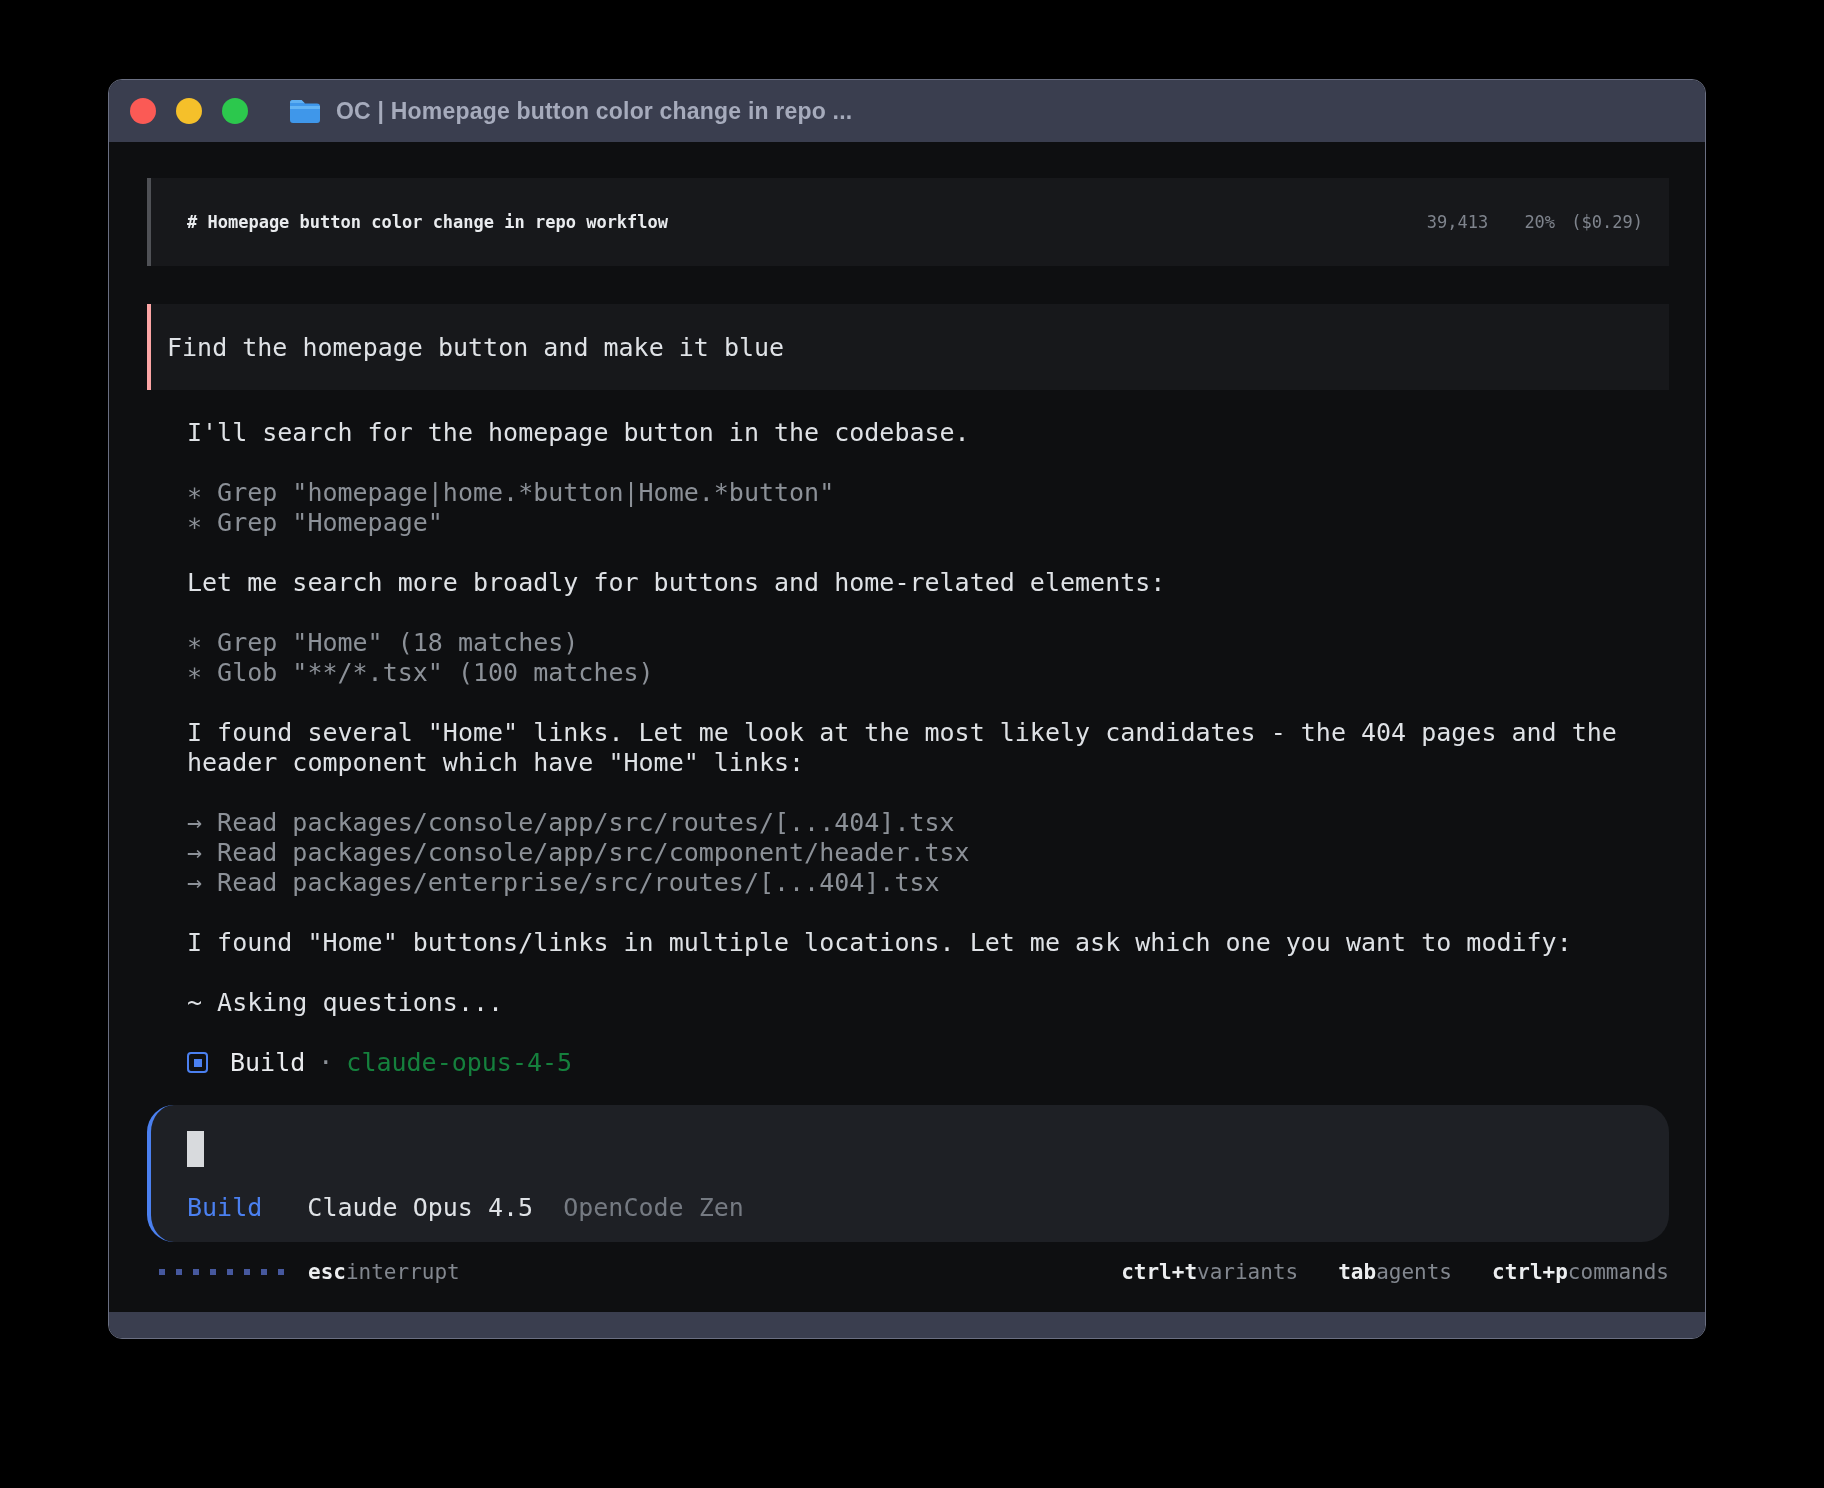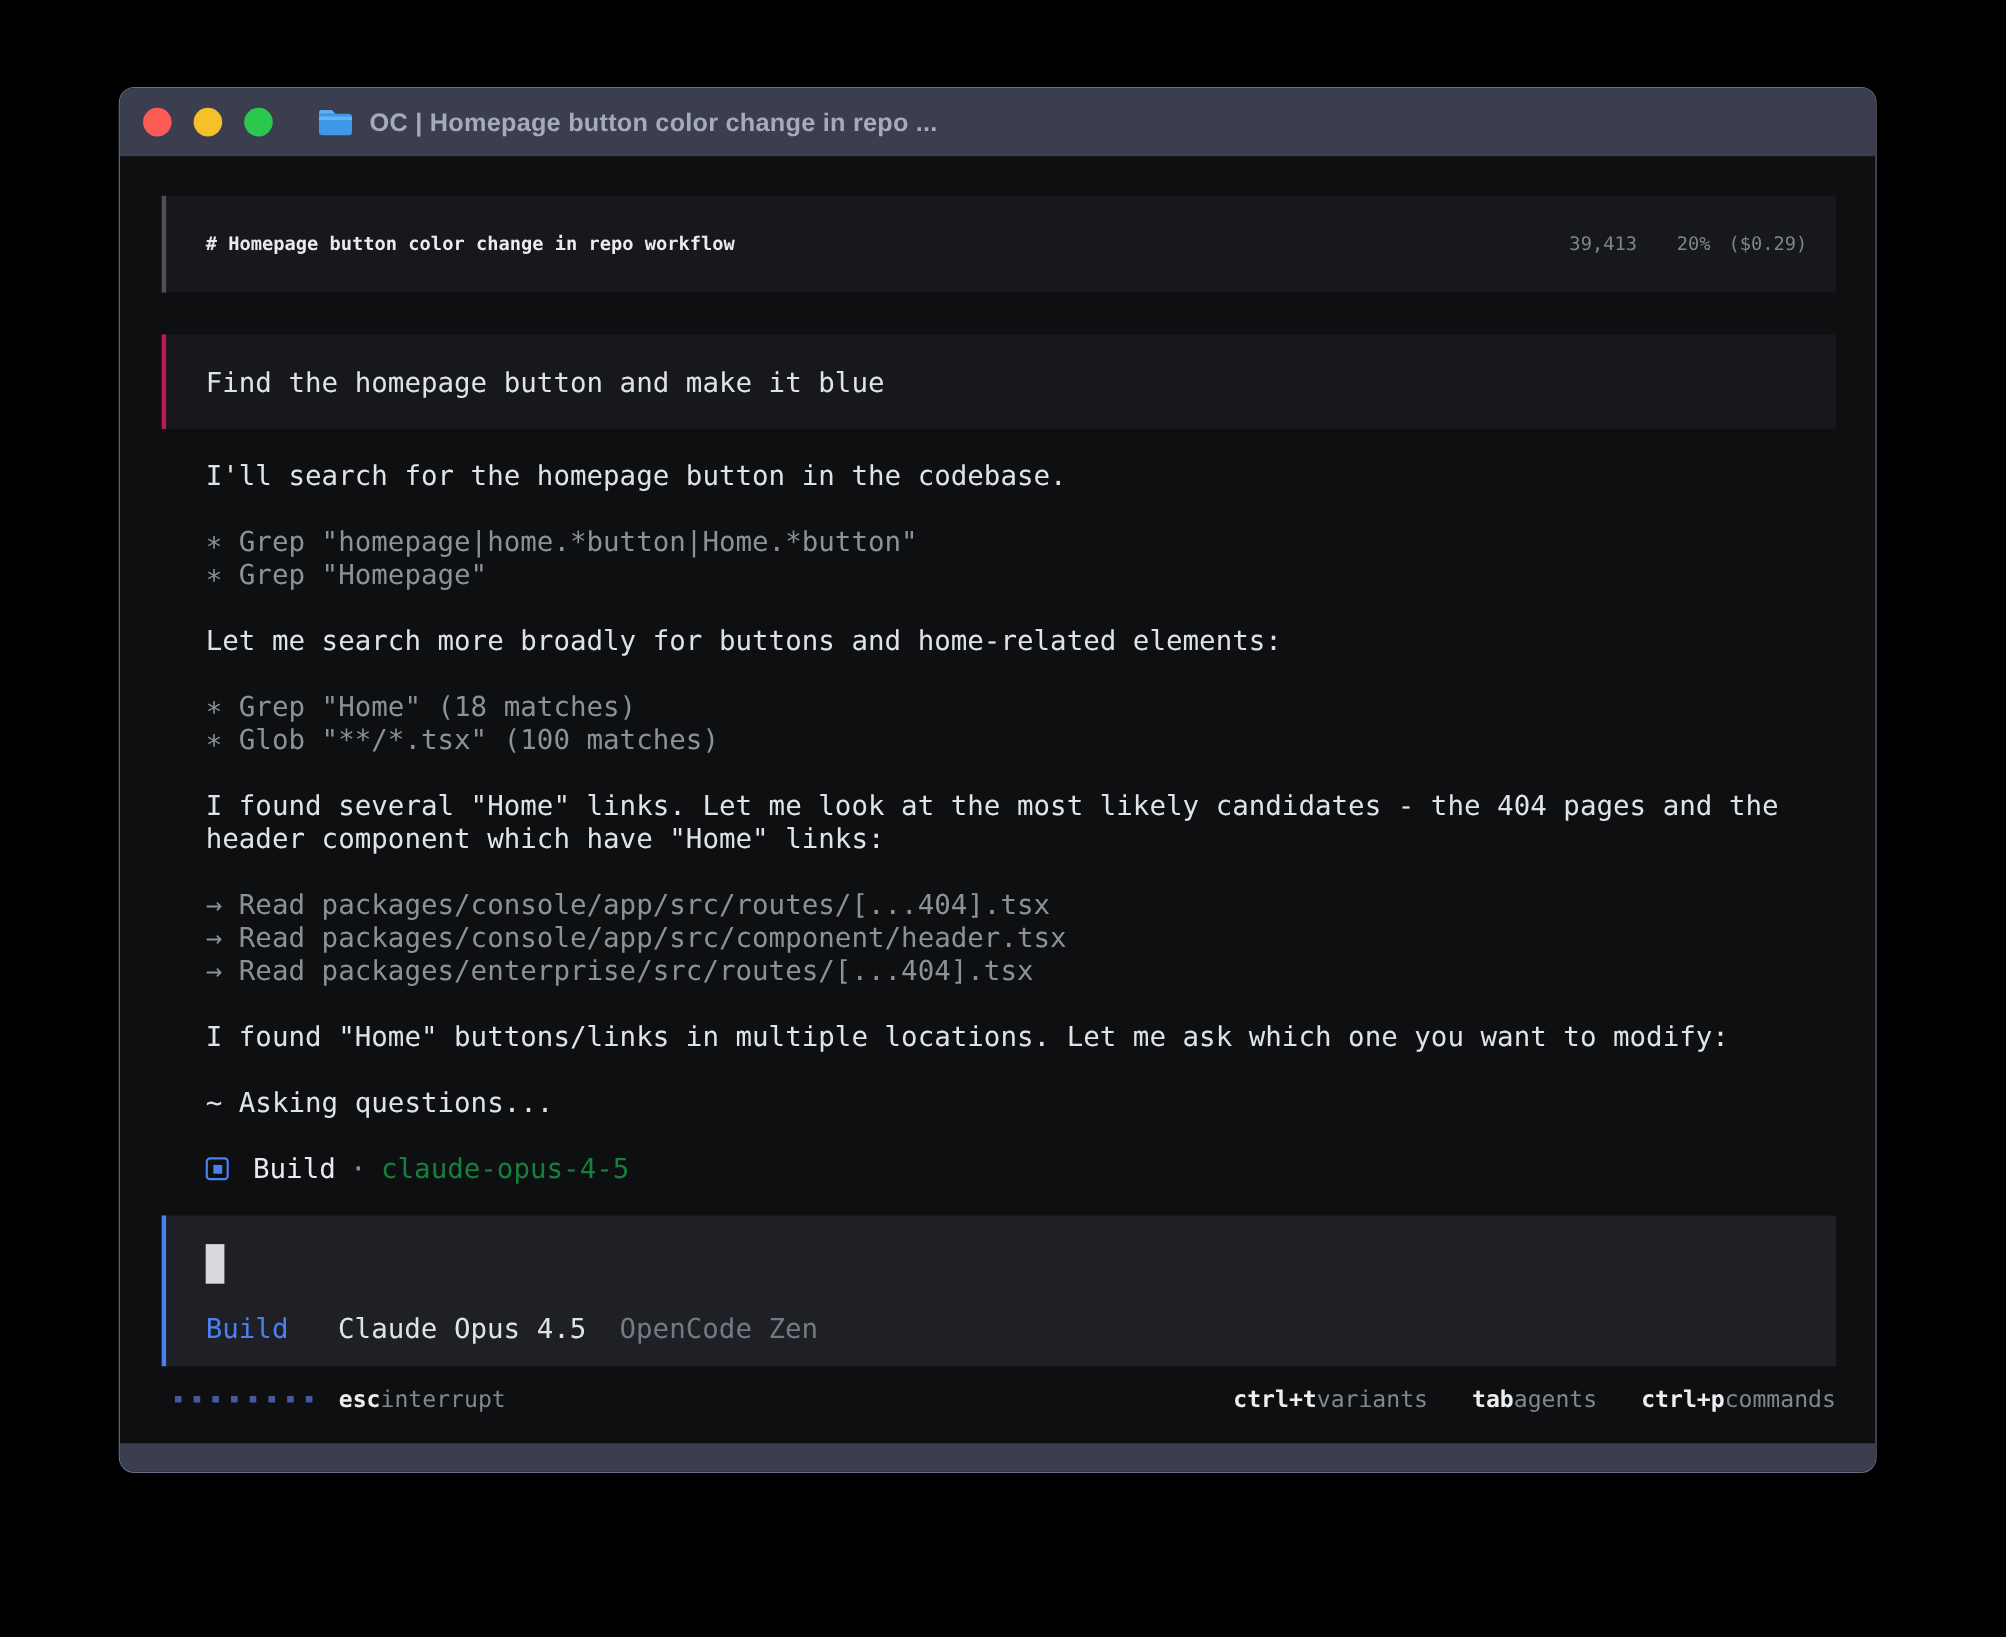--- a/index.html
+++ b/index.html
@@ -37,22 +37,22 @@
     display:flex; align-items:center; justify-content:space-between;
     padding:0 26px 0 36px; font-size:17px;
   }
   .header-title { font-weight:bold; color:#e9ebee; }
   .header-stats { color:#7f848d; }
   .header-stats .tokens { margin-right:26px; }
   .header-stats .pct { margin-right:6px; }
 
   .user-block {
     margin-top:38px; height:86px; background:#17181b;
-    border-left:4px solid #be185d;
-    display:flex; align-items:center; padding-left:36px;
+    border-left:4px solid #fca5a5;
+    display:flex; align-items:center; padding-left:16px;
     font-size:25px; color:#dfe2e6;
   }
 
   .transcript { margin-top:28px; padding-left:40px; width:1524px; font-size:25px; }
   .line { line-height:30px; }
   .line.gap { margin-top:30px; }
   .line.text { color:#dfe2e6; }
   .line.tool { color:#8c9198; }
   .line.wrap { width:1484px; }
 
@@ -61,21 +61,21 @@
     width:21px; height:21px; border:2.5px solid #4b80f0; border-radius:4px;
     display:flex; align-items:center; justify-content:center;
   }
   .agent-icon .dot { width:8px; height:8px; background:#4b80f0; }
   .agent-name { margin-left:22px; color:#e9ebee; }
   .agent-sep  { margin:0 13px; color:#8c9198; }
   .agent-model{ color:#15803d; }
 
   .input-block {
     margin-top:28px; height:137px; background:#1e2025;
-    border-left:4px solid #4b80f0; padding:26px 0 0 36px;
+    border-left:4px solid #4b80f0; padding:26px 0 0 36px;border-radius:27px;
   }
   .cursor { width:17px; height:36px; background:#d8dadd; }
   .model-line { margin-top:26px; font-size:25px; }
   .model-line .mode { color:#4b80f0; margin-right:30px; }
   .model-line .name { color:#dfe2e6; }
   .model-line .provider { color:#757a82; margin-left:15px; }
 
   .status-bar {
     margin-top:18px; display:flex; align-items:center;
     justify-content:space-between; font-size:21px; padding-left:12px;

